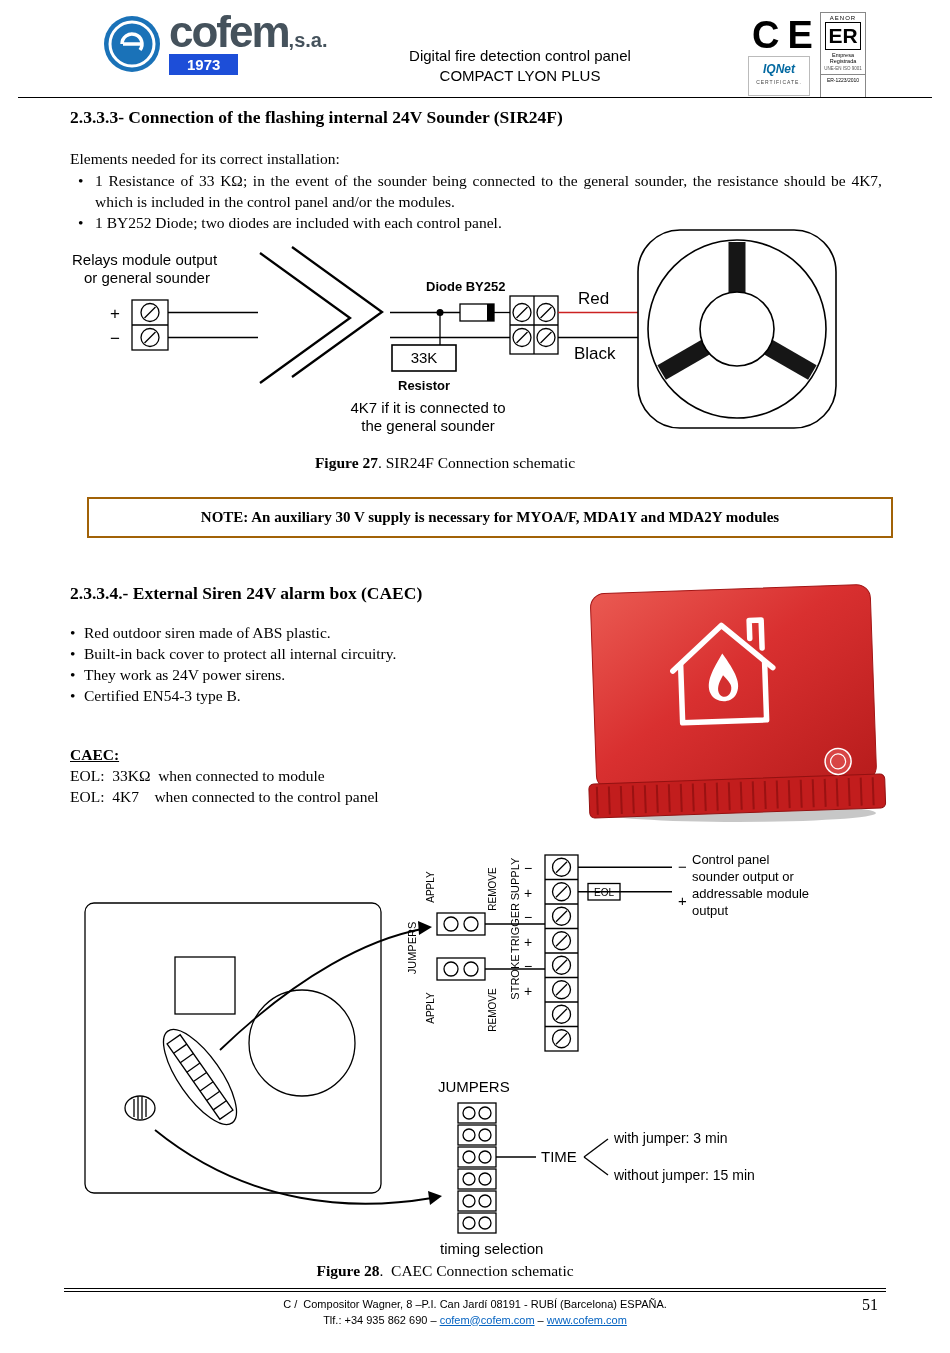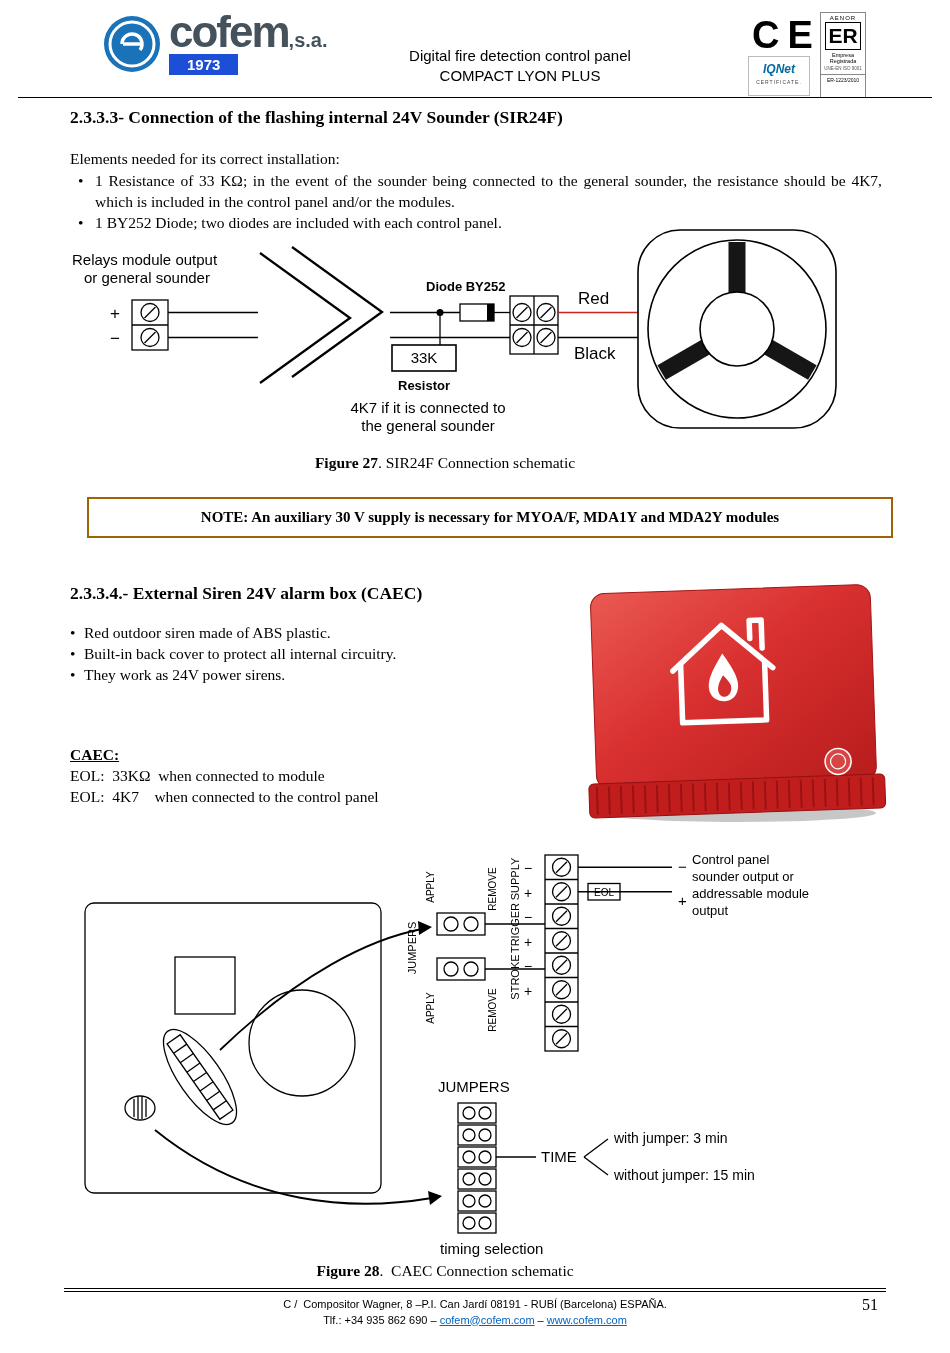--- a/index.html
+++ b/index.html
@@ -194,20 +194,21 @@
   </div>
 
   <div class="note-box">NOTE: An auxiliary 30 V supply is necessary for MYOA/F, MDA1Y and MDA2Y modules</div>
 
   <div class="sec-title" style="top:583px;">2.3.3.4.- External Siren  24V alarm box (CAEC)</div>
 
   <ul class="blist blist2 abs body-text" style="left:70px; top:622px; width:500px;">
     <li>Red outdoor siren made of ABS plastic.</li>
     <li>Built-in back cover to protect all internal circuitry.</li>
     <li>They work as 24V power sirens.</li>
+    <li>Certified EN54-3 type B.</li>
   </ul>
 
   <div class="abs body-text" style="left:70px; top:744px; font-weight:bold;"><span class="underline">CAEC:</span></div>
   <div class="abs body-text pre" style="left:70px; top:765px;">EOL:  33KΩ  when connected to module</div>
   <div class="abs body-text pre" style="left:70px; top:786px;">EOL:  4K7    when connected to the control panel</div>
 
   <svg class="abs" style="left:578px; top:583px;" width="312" height="245" viewBox="0 0 312 245">
     <defs>
       <linearGradient id="redg" x1="0" y1="0" x2="1" y2="1">
         <stop offset="0" stop-color="#ea5a52"></stop>

